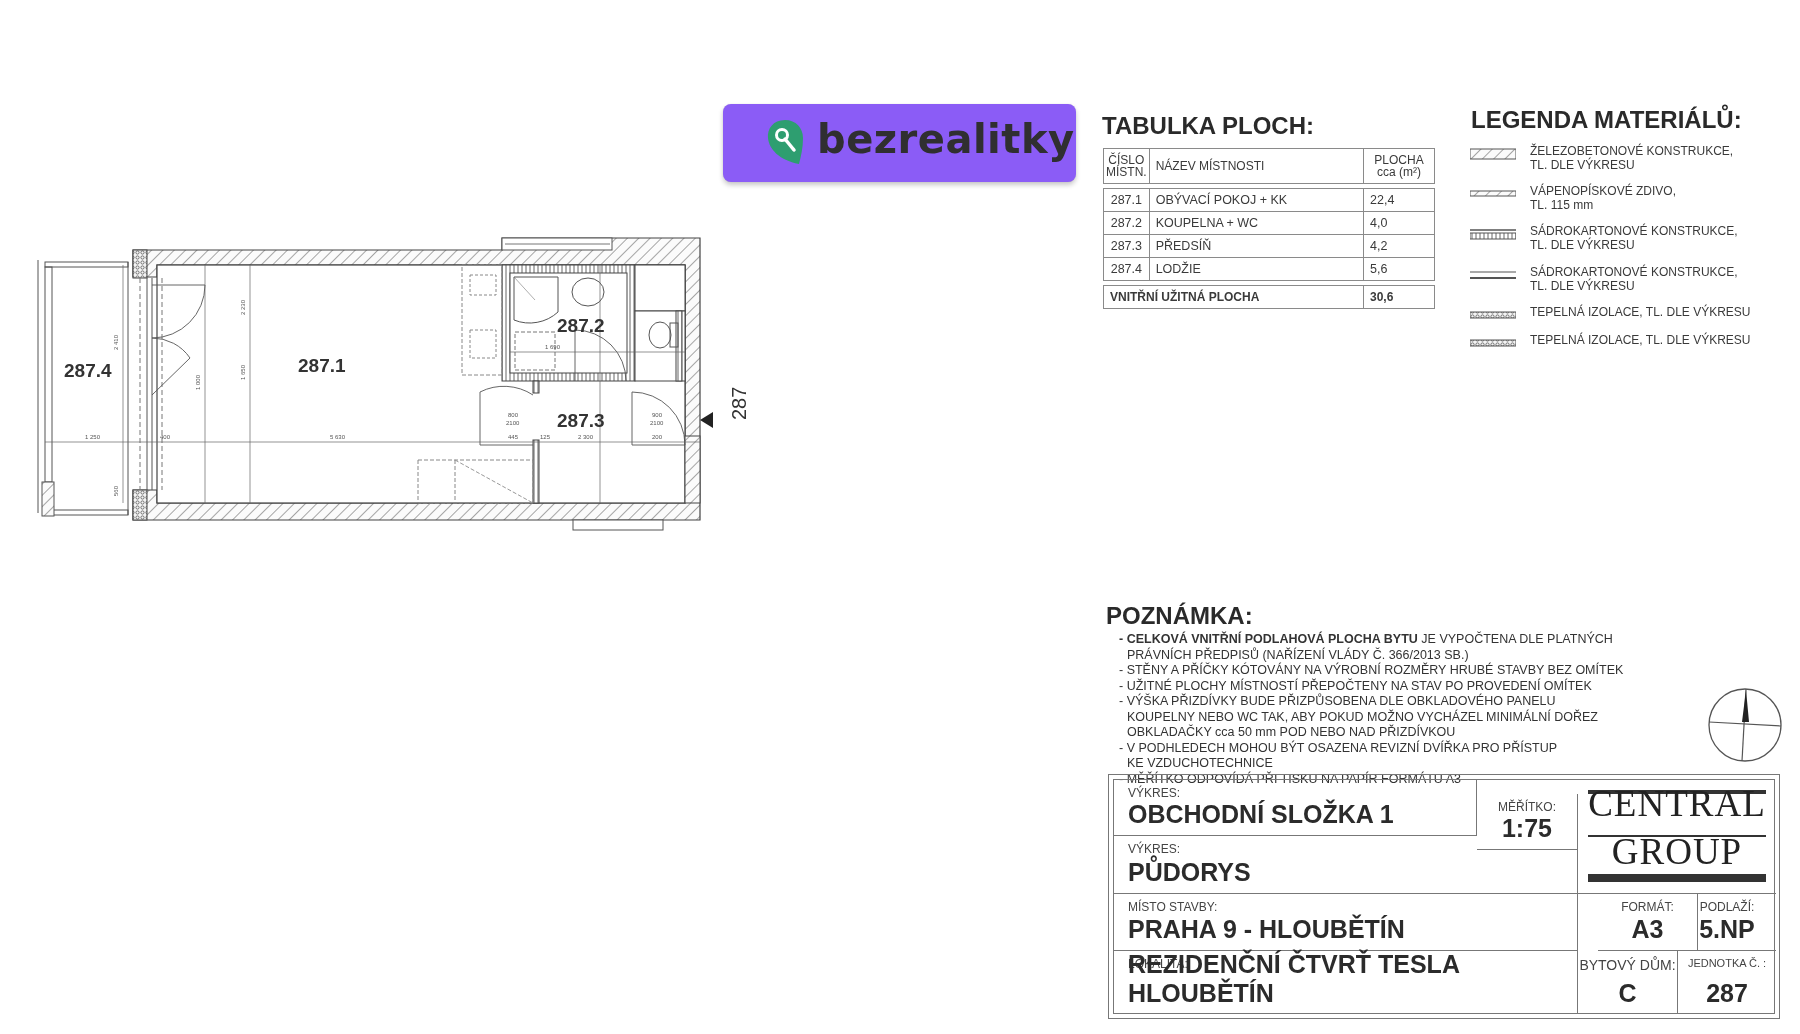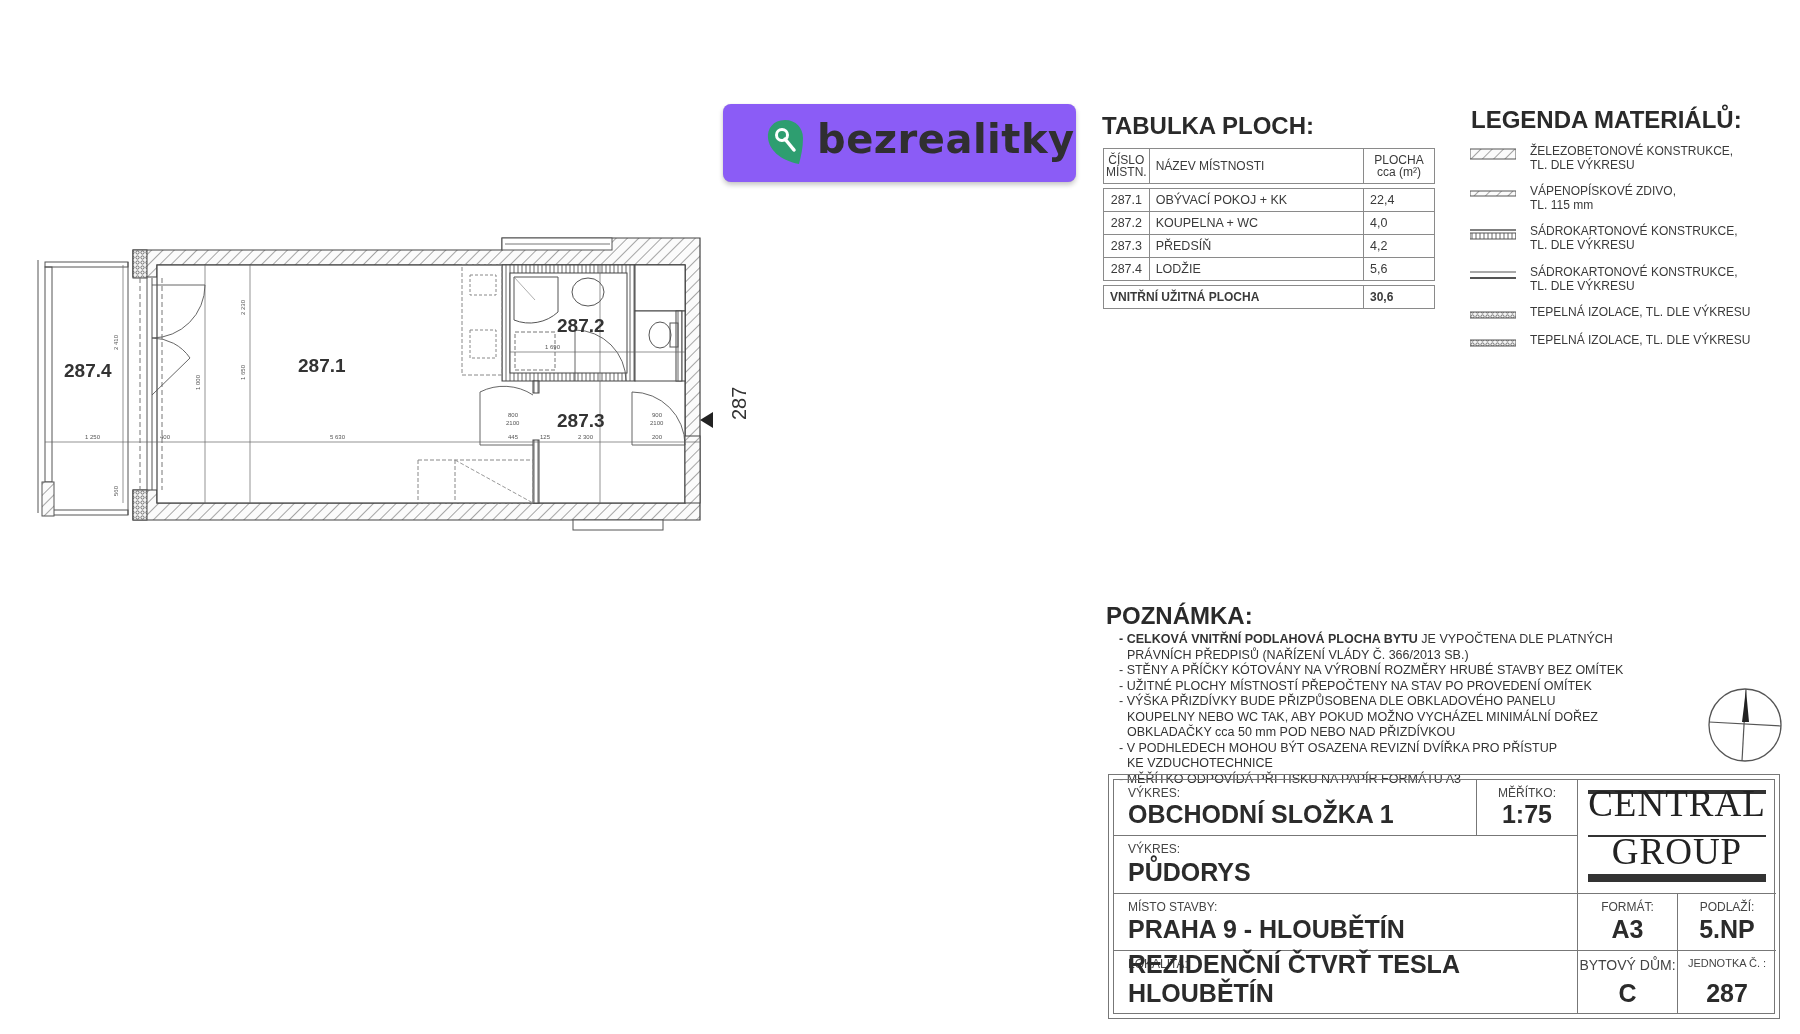--- a/index.html
+++ b/index.html
@@ -297,21 +297,21 @@
   <line x1="40" y1="3" x2="36" y2="75" stroke="#555" stroke-width="1.2"></line>
   <polygon points="40,4 43,36 36,36" fill="#222"></polygon>
 </svg>
 
 <div class="abs tblock">
   <div class="tb-inner">
     <div class="cell" style="left:0;top:0;width:363px;height:56px;">
       <div class="lbl">VÝKRES:</div>
       <div class="val">OBCHODNÍ SLOŽKA 1</div>
     </div>
-    <div class="cell center" style="left:363px;top:0;width:101px;height:56px;">
+    <div class="cell center" style="left:363px;top:14px;width:101px;height:56px;">
       <div class="lbl">MĚŘÍTKO:</div>
       <div class="val">1:75</div>
     </div>
     <div class="cell" style="left:0;top:56px;width:464px;height:58px;">
       <div class="lbl">VÝKRES:</div>
       <div class="val">PŮDORYS</div>
     </div>
     <div class="cell" style="left:0;top:114px;width:464px;height:57px;">
       <div class="lbl">MÍSTO STAVBY:</div>
       <div class="val">PRAHA 9 - HLOUBĚTÍN</div>
@@ -320,21 +320,21 @@
       <div class="lbl">LOKALITA:</div>
       <div class="val">REZIDENČNÍ ČTVRŤ TESLA HLOUBĚTÍN</div>
     </div>
     <div class="cell" style="left:464px;top:0;width:198px;height:114px;border-right:none;">
       <div class="abs" style="left:10px;top:10px;width:178px;height:4px;background:#333;"></div>
       <div class="abs cg" style="left:0;right:0;top:2px;">CENTRAL</div>
       <div class="abs" style="left:10px;top:55px;width:178px;height:1.5px;background:#333;"></div>
       <div class="abs cg" style="left:0;right:0;top:50px;">GROUP</div>
       <div class="abs" style="left:10px;top:94px;width:178px;height:8px;background:#333;"></div>
     </div>
-    <div class="cell center" style="left:464px;top:114px;width:100px;height:57px;">
+    <div class="cell center" style="left:484px;top:114px;width:100px;height:57px;">
       <div class="lbl">FORMÁT:</div>
       <div class="val">A3</div>
     </div>
     <div class="cell center" style="left:564px;top:114px;width:98px;height:57px;border-right:none;">
       <div class="lbl">PODLAŽÍ:</div>
       <div class="val">5.NP</div>
     </div>
     <div class="cell center" style="left:464px;top:171px;width:100px;height:63px;border-bottom:none;">
       <div class="lbl" style="font-size:14px;">BYTOVÝ DŮM:</div>
       <div class="val">C</div>

